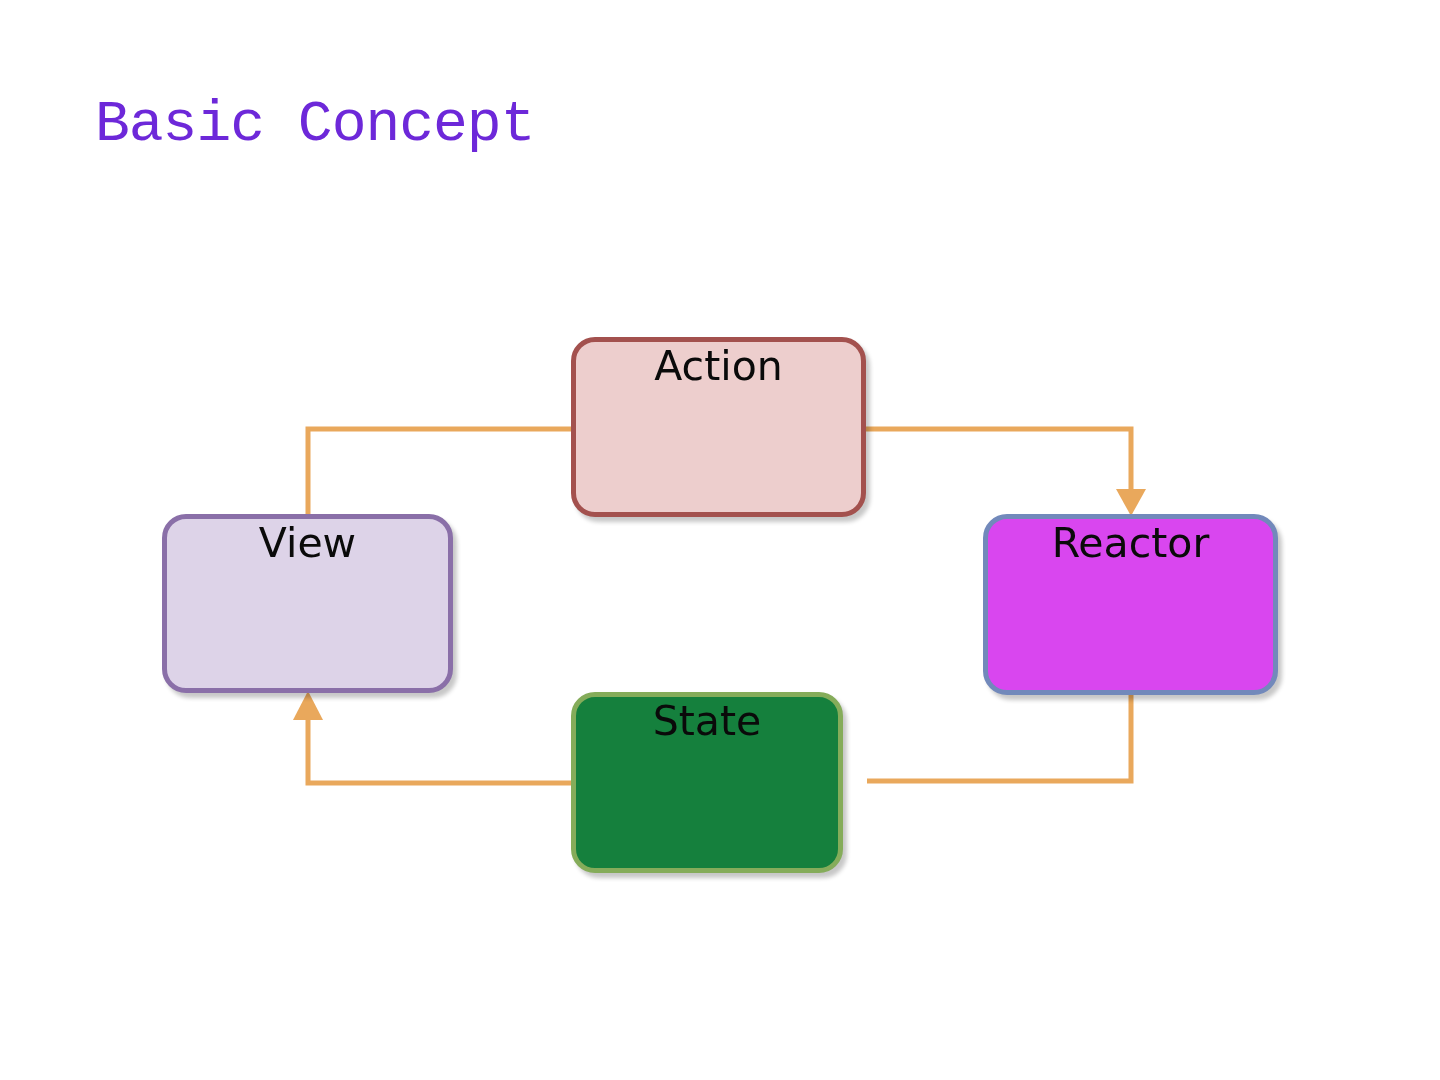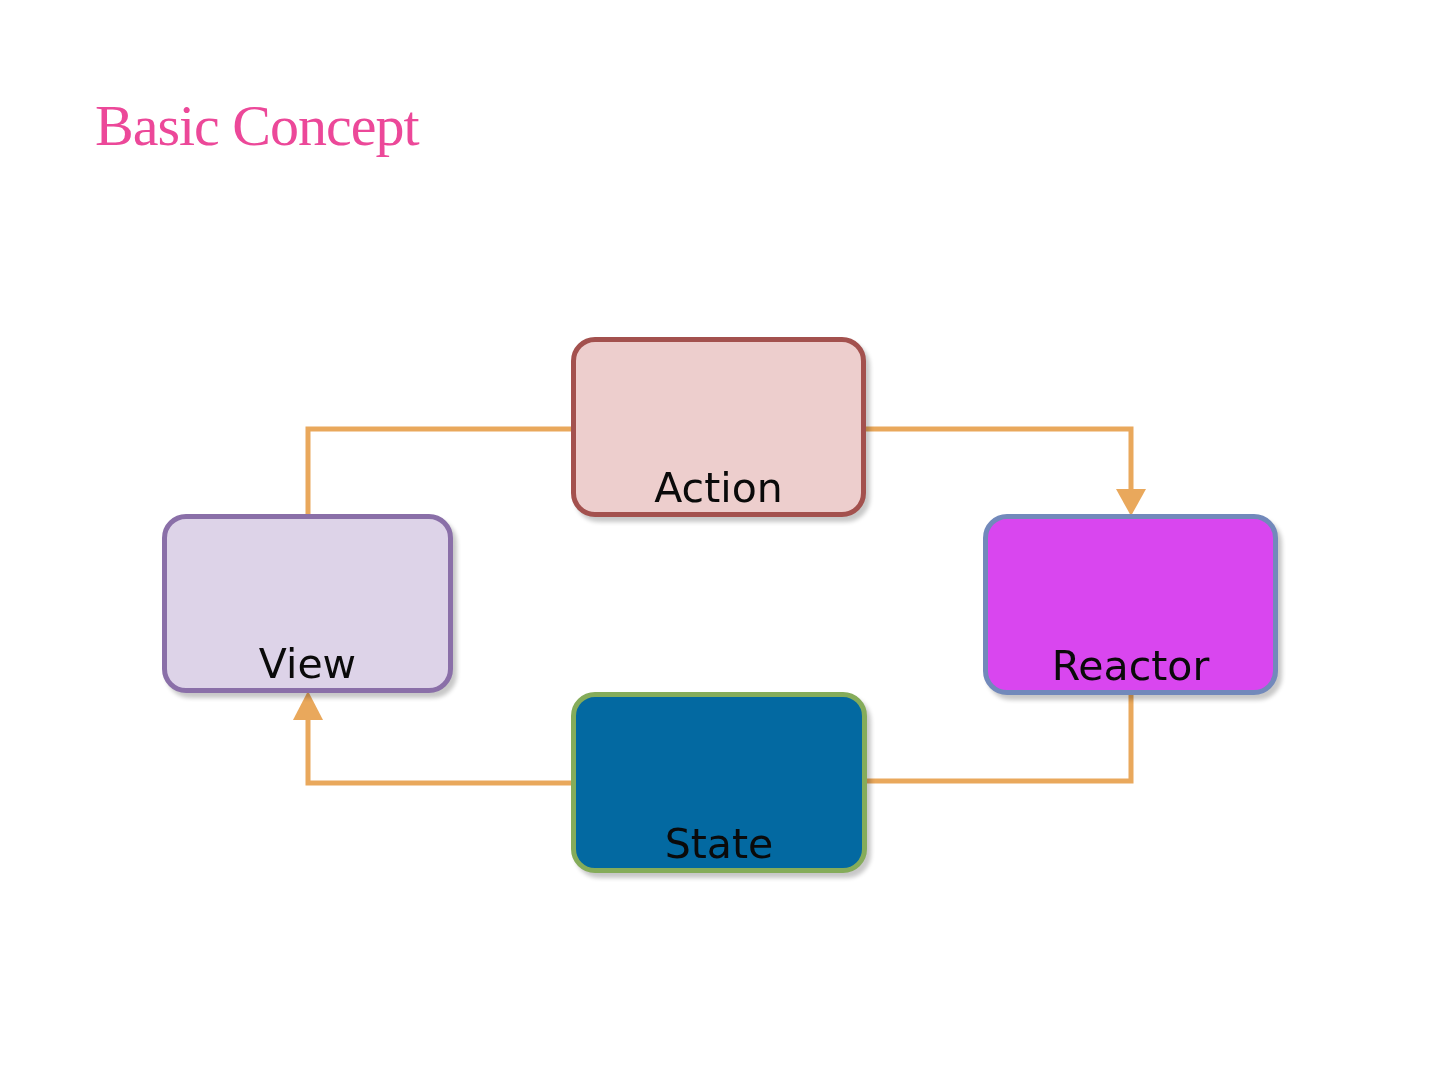--- a/index.html
+++ b/index.html
@@ -15,38 +15,38 @@
     background: #ffffff;
     overflow: hidden;
   }
   .slide-title {
     position: absolute;
     left: 95px;
     top: 92px;
     font-size: 58px;
     font-weight: 500;
     letter-spacing: -1px;
-    color: #ec4899;
-    font-family: Liberation Serif, serif;
+    color: #6d28d9;
+    font-family: Liberation Mono, monospace;
   }
   .connector-layer {
     position: absolute;
     left: 0;
     top: 0;
     width: 1440px;
     height: 1080px;
   }
   .node {
     position: absolute;
     box-sizing: border-box;
     border-radius: 24px;
     border: 5px solid;
     box-shadow: 4px 5px 4px rgba(0, 0, 0, 0.22);
     display: flex;
-    align-items: flex-end;
+    align-items: flex-start;
     justify-content: center;
     font-family: "DejaVu Sans", sans-serif;
     font-size: 41px;
     color: #0a0a0a;
   }
   .node-action {
     left: 571px; top: 337px; width: 295px; height: 180px;
     background: #EDCECD;
     border-color: #A3514E;
   }
@@ -54,22 +54,22 @@
     left: 983px; top: 514px; width: 295px; height: 181px;
     background: #d946ef;
     border-color: #7289BB;
   }
   .node-view {
     left: 162px; top: 514px; width: 291px; height: 179px;
     background: #DDD3E8;
     border-color: #8A6FA8;
   }
   .node-state {
-    left: 571px; top: 692px; width: 296px; height: 181px;
-    background: #0369a1;
+    left: 571px; top: 692px; width: 272px; height: 181px;
+    background: #15803d;
     border-color: #85AC5A;
   }
 </style>
 </head>
 <body>
 
 <div class="slide">
 
   <div class="slide-title">Basic Concept</div>
 

